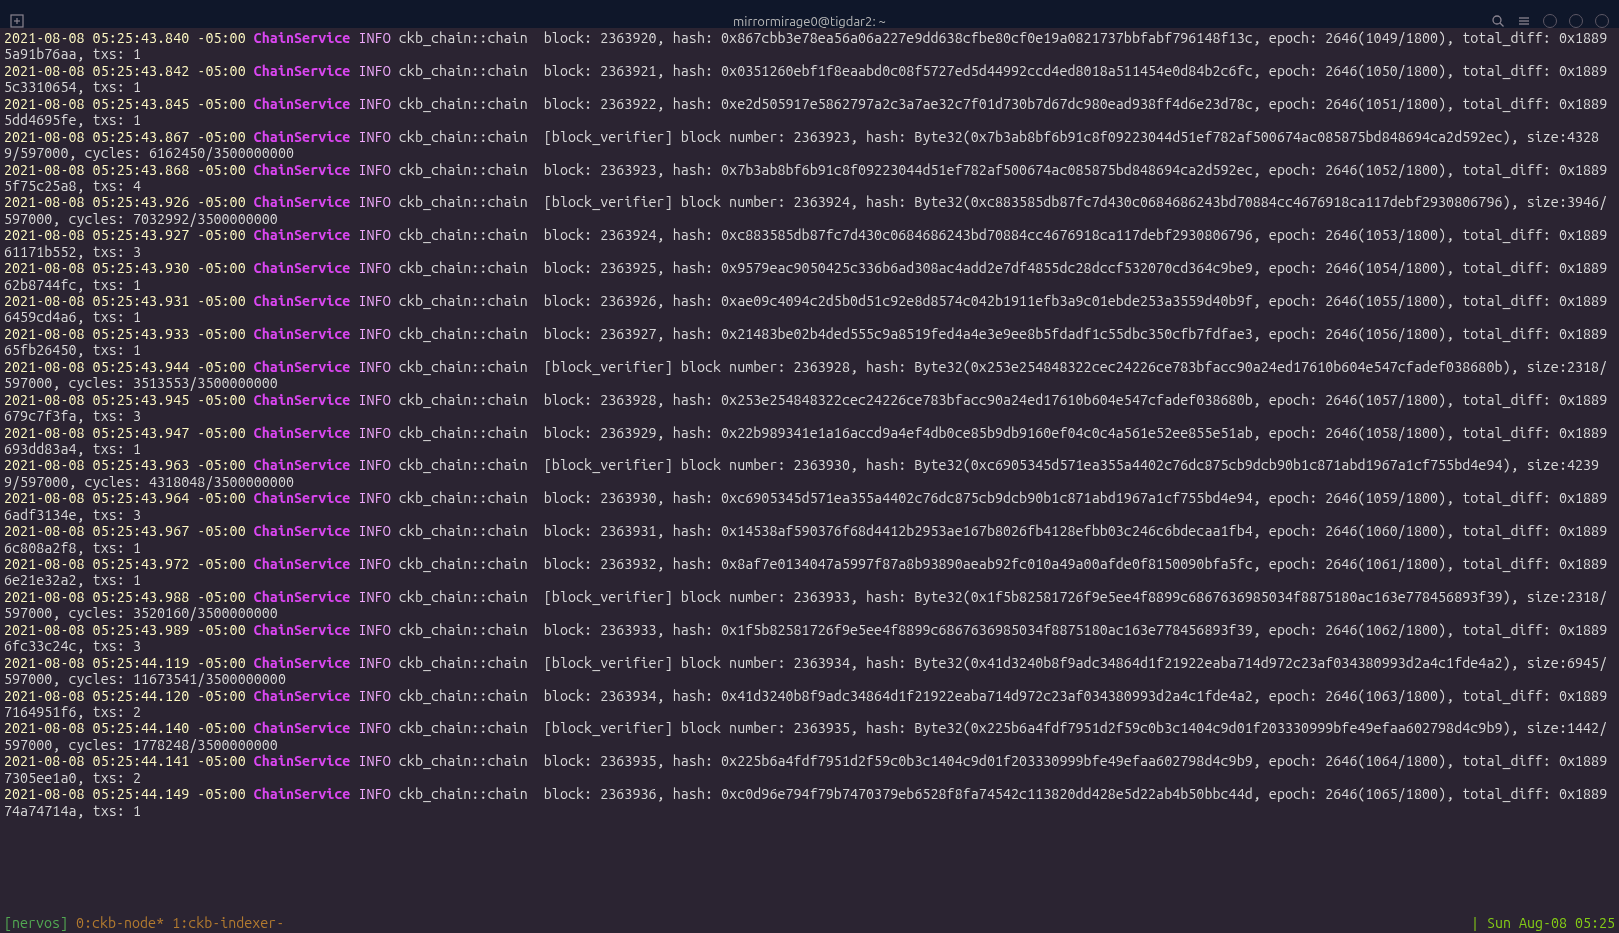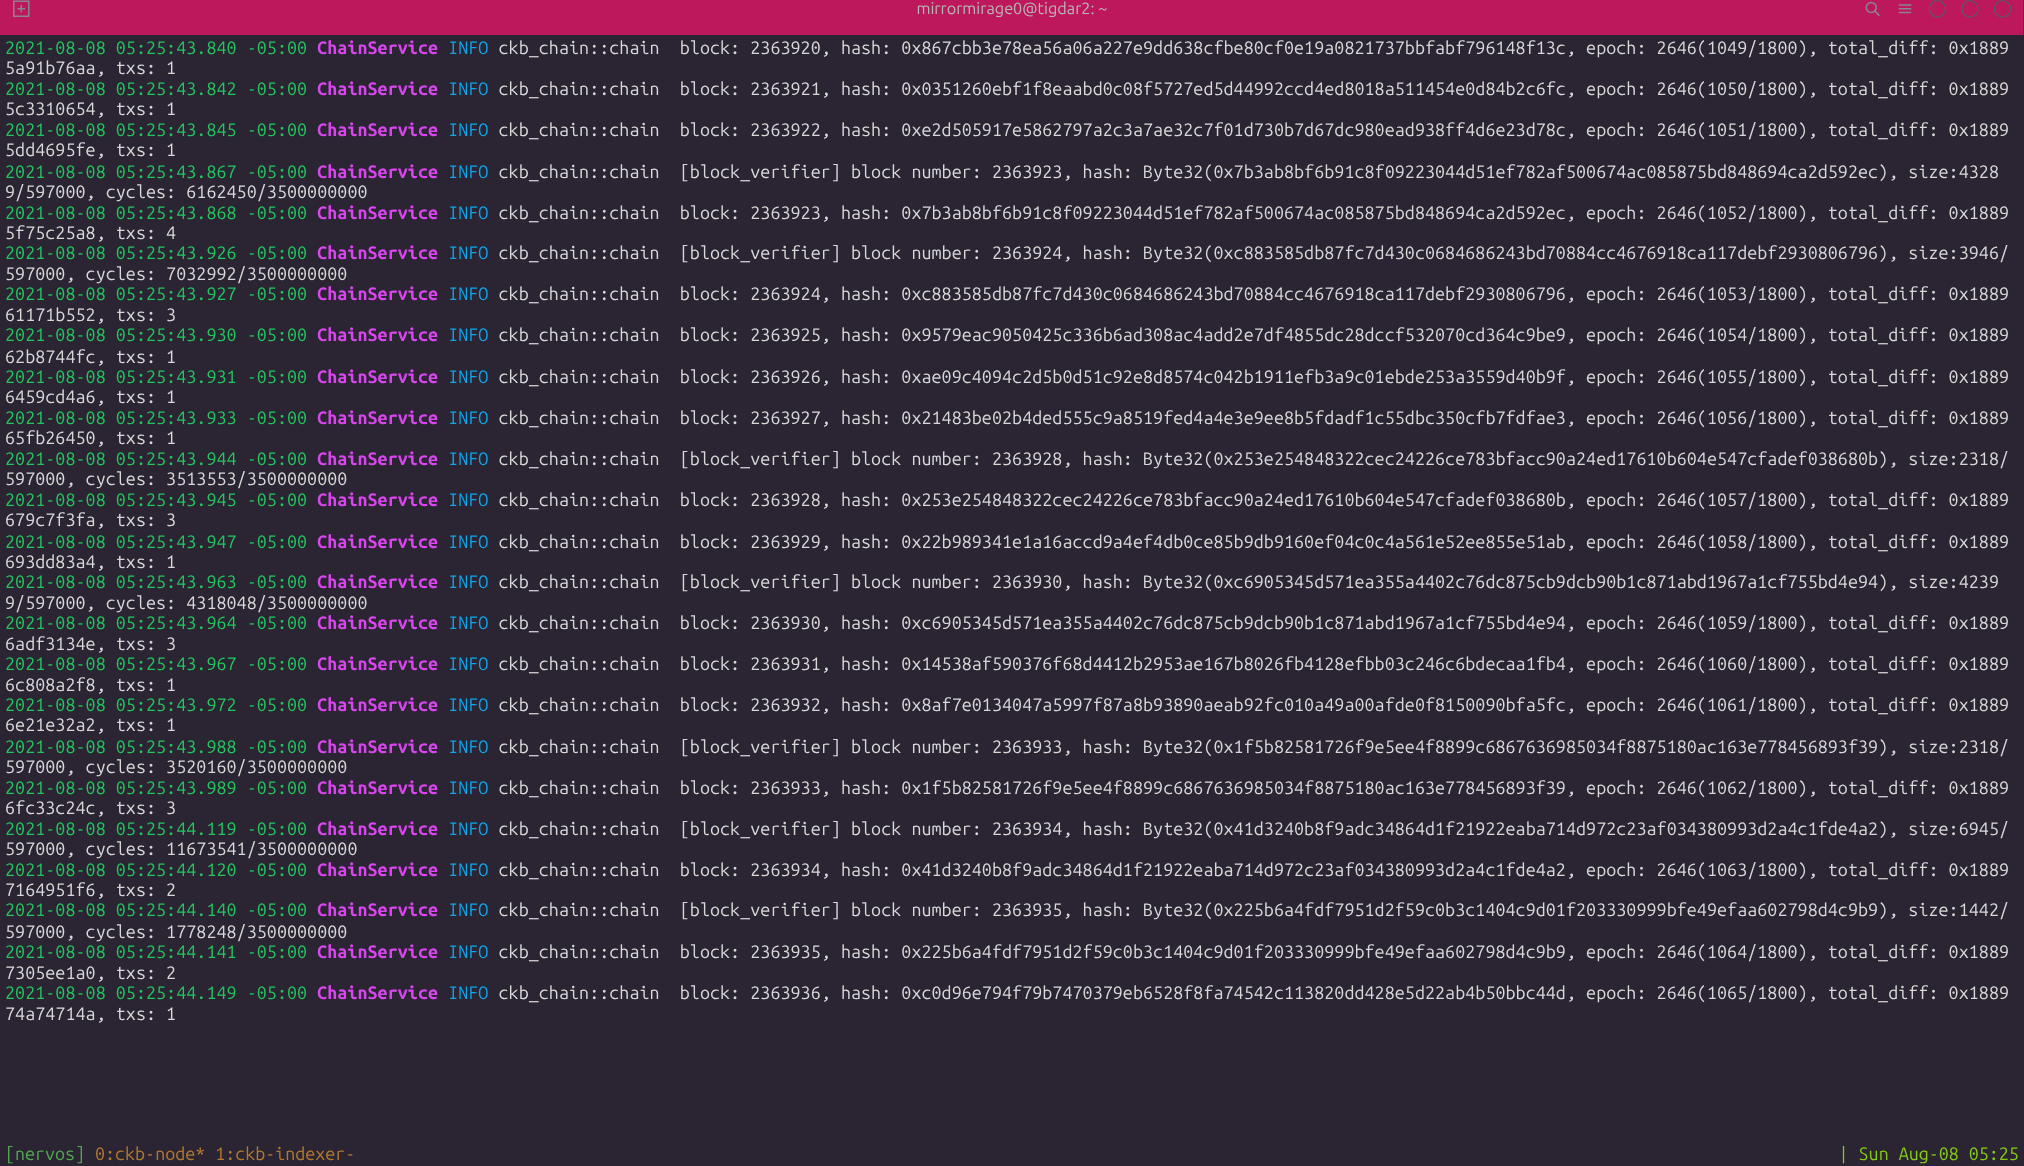--- a/index.html
+++ b/index.html
@@ -9,23 +9,23 @@
   font-family: 'Ubuntu Mono', 'DejaVu Sans Mono', 'Liberation Mono', monospace;
   font-size: 14.3px;
   width: 1619px;
   height: 933px;
   overflow: hidden;
   display: flex;
   flex-direction: column;
 }
 .titlebar {
   height: 28px;
-  background: #be185d;
+  background: #0f172a;
   display: flex;
-  align-items: flex-start;
+  align-items: flex-end;
   justify-content: space-between;
   padding: 0 10px;
   color: #9a9a9a;
   font-family: 'Ubuntu', sans-serif;
   font-size: 13px;
 }
 .titlebar-left { display: flex; align-items: center; gap: 12px; }
 .titlebar-center { position: absolute; left: 50%; transform: translateX(-50%); color: #b8b8b8; }
 .titlebar-right { display: flex; align-items: center; gap: 12px; }
 .btn-icon { width: 14px; height: 14px; display: inline-flex; align-items: center; justify-content: center; }
@@ -33,23 +33,23 @@
 .terminal {
   flex: 1;
   padding: 2px 4px 0 4px;
   line-height: 1.15;
   letter-spacing: 0.05px;
   white-space: pre-wrap;
   word-break: break-all;
   overflow: hidden;
 }
 .line { display: block; }
-.ts { color: #22c55e; }
+.ts { color: #fef9c3; }
 .svc { color: #d946ef; font-weight: bold; }
-.info { color: #0ea5e9; text-align: center; }
+.info { color: #f0abfc; text-align: center; }
 .txt { color: #d8d8d8; }
 .statusbar {
   height: 18px;
   background: #2b2432;
   display: flex;
   justify-content: space-between;
   align-items: center;
   padding: 0 4px 2px 4px;
   font-size: 14.3px;
   text-align: right;

